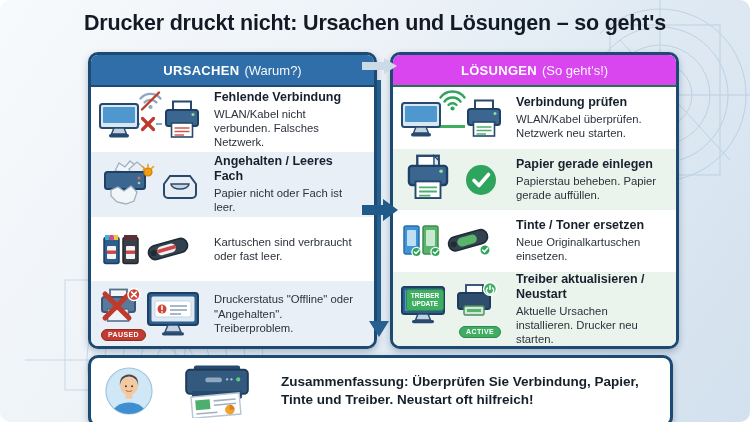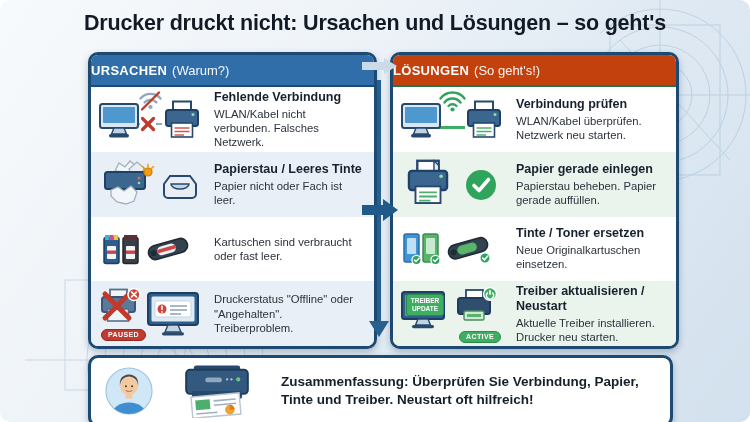--- a/index.html
+++ b/index.html
@@ -20,25 +20,25 @@
 
   .card{
     position:absolute;top:52px;width:283px;height:291px;background:#fff;
     border:3px solid #1d4a72;border-radius:10px;
     box-shadow:0 3px 7px rgba(25,55,90,.3);
     display:flex;flex-direction:column;overflow:hidden;z-index:2;
   }
   .card-causes{left:88px;}
   .card-solutions{left:390px;}
   .card-header{
-    height:30px;flex:0 0 30px;display:flex;align-items:center;gap:5px;
+    height:30px;flex:0 0 30px;display:flex;align-items:center;justify-content:center;gap:5px;
     color:#fff;font-size:13px;
   }
   .card-causes .card-header{background:#2f6ea8;border-bottom:2px solid #1d4a72;}
-  .card-solutions .card-header{background:#c2410c;border-bottom:2px solid #22744a;}
+  .card-solutions .card-header{background:#d946ef;border-bottom:2px solid #22744a;}
   .hdr-main{font-weight:bold;letter-spacing:.3px;}
   .hdr-note{font-weight:normal;opacity:.95;}
 
   .rows{flex:1;display:flex;flex-direction:column;}
   .row{flex:1;display:flex;align-items:center;gap:7px;padding:0 8px 0 8px;}
   .card-causes .row:nth-child(even){background:#e9eff7;}
   .card-solutions .row:nth-child(even){background:#eaf4ec;}
 
   .icon-cluster{position:relative;width:108px;height:58px;flex:0 0 108px;}
   .icon-cluster svg{position:absolute;}
@@ -163,21 +163,21 @@
             <circle cx="49" cy="13" r="4" fill="#f39c12" stroke="#c87f0a" stroke-width="1.2"></circle>
             <path d="M49 5.5 v3 M43.5 7.5 l2 2 M54.5 7.5 l-2 2" stroke="#f39c12" stroke-width="1.6" stroke-linecap="round"></path>
             <path d="M12 31 l7 -3 l6 4 l7 -5 l6 6 l-3 9 l-8 3 l-9 -2 l-6 -6 z" fill="#f3f6f9" stroke="#9fb0c0" stroke-width="1.3"></path>
           </svg>
           <svg style="left:62px;top:18px" width="38" height="27" viewBox="0 0 38 27">
             <path d="M3 11 L9 3 L29 3 L35 11 L35 21 a4 4 0 0 1 -4 4 L7 25 a4 4 0 0 1 -4 -4 Z" fill="#e8eef4" stroke="#27496d" stroke-width="2"></path>
             <path d="M10 11 a9 5 0 0 0 18 0 z" fill="#c6d4e0" stroke="#27496d" stroke-width="1.5"></path>
           </svg>
         </div>
         <div class="row-text">
-          <div class="row-title">Papierstau / Leeres Tinte</div>
+          <div class="row-title">Angehalten / Leeres Fach</div>
           <div class="row-body">Papier nicht oder Fach ist leer.</div>
         </div>
       </div>
 
       <div class="row">
         <div class="icon-cluster">
           <svg style="left:4px;top:14px" width="17" height="31" viewBox="0 0 17 31">
             <rect x="1" y="3.5" width="15" height="26" rx="2" fill="#2e5e8c" stroke="#1e3f63" stroke-width="1.5"></rect>
             <rect x="2" y="1" width="4.4" height="5" fill="#35b8d8"></rect>
               <rect x="6.4" y="1" width="4.4" height="5" fill="#d14a8e"></rect>
@@ -355,21 +355,21 @@
             <rect x="9" y="24" width="20" height="9" rx="1.5" fill="#cfe9d6" stroke="#4d8b60" stroke-width="1.4"></rect>
             <rect x="12" y="27" width="14" height="3" fill="#58b46a"></rect>
             <circle cx="35" cy="7" r="6.4" fill="#3fae63" stroke="#fff" stroke-width="1.4"></circle>
             <path d="M35 3.8 v3.4" stroke="#fff" stroke-width="1.6" stroke-linecap="round"></path>
             <path d="M32.4 6 a3.6 3.6 0 1 0 5.2 0" fill="none" stroke="#fff" stroke-width="1.6" stroke-linecap="round"></path>
           </svg>
           <span class="pill pill-active">ACTIVE</span>
         </div>
         <div class="row-text">
           <div class="row-title">Treiber aktualisieren / Neustart</div>
-          <div class="row-body">Aktuelle Treiber installieren. Drucker neu starten.</div>
+          <div class="row-body">Aktuelle Ursachen installieren. Drucker neu starten.</div>
         </div>
       </div>
 
     </div>
   </section>
 
   <div class="summary-bar">
     <svg width="48" height="48" viewBox="0 0 50 50">
       <defs>
           <clipPath id="av">

